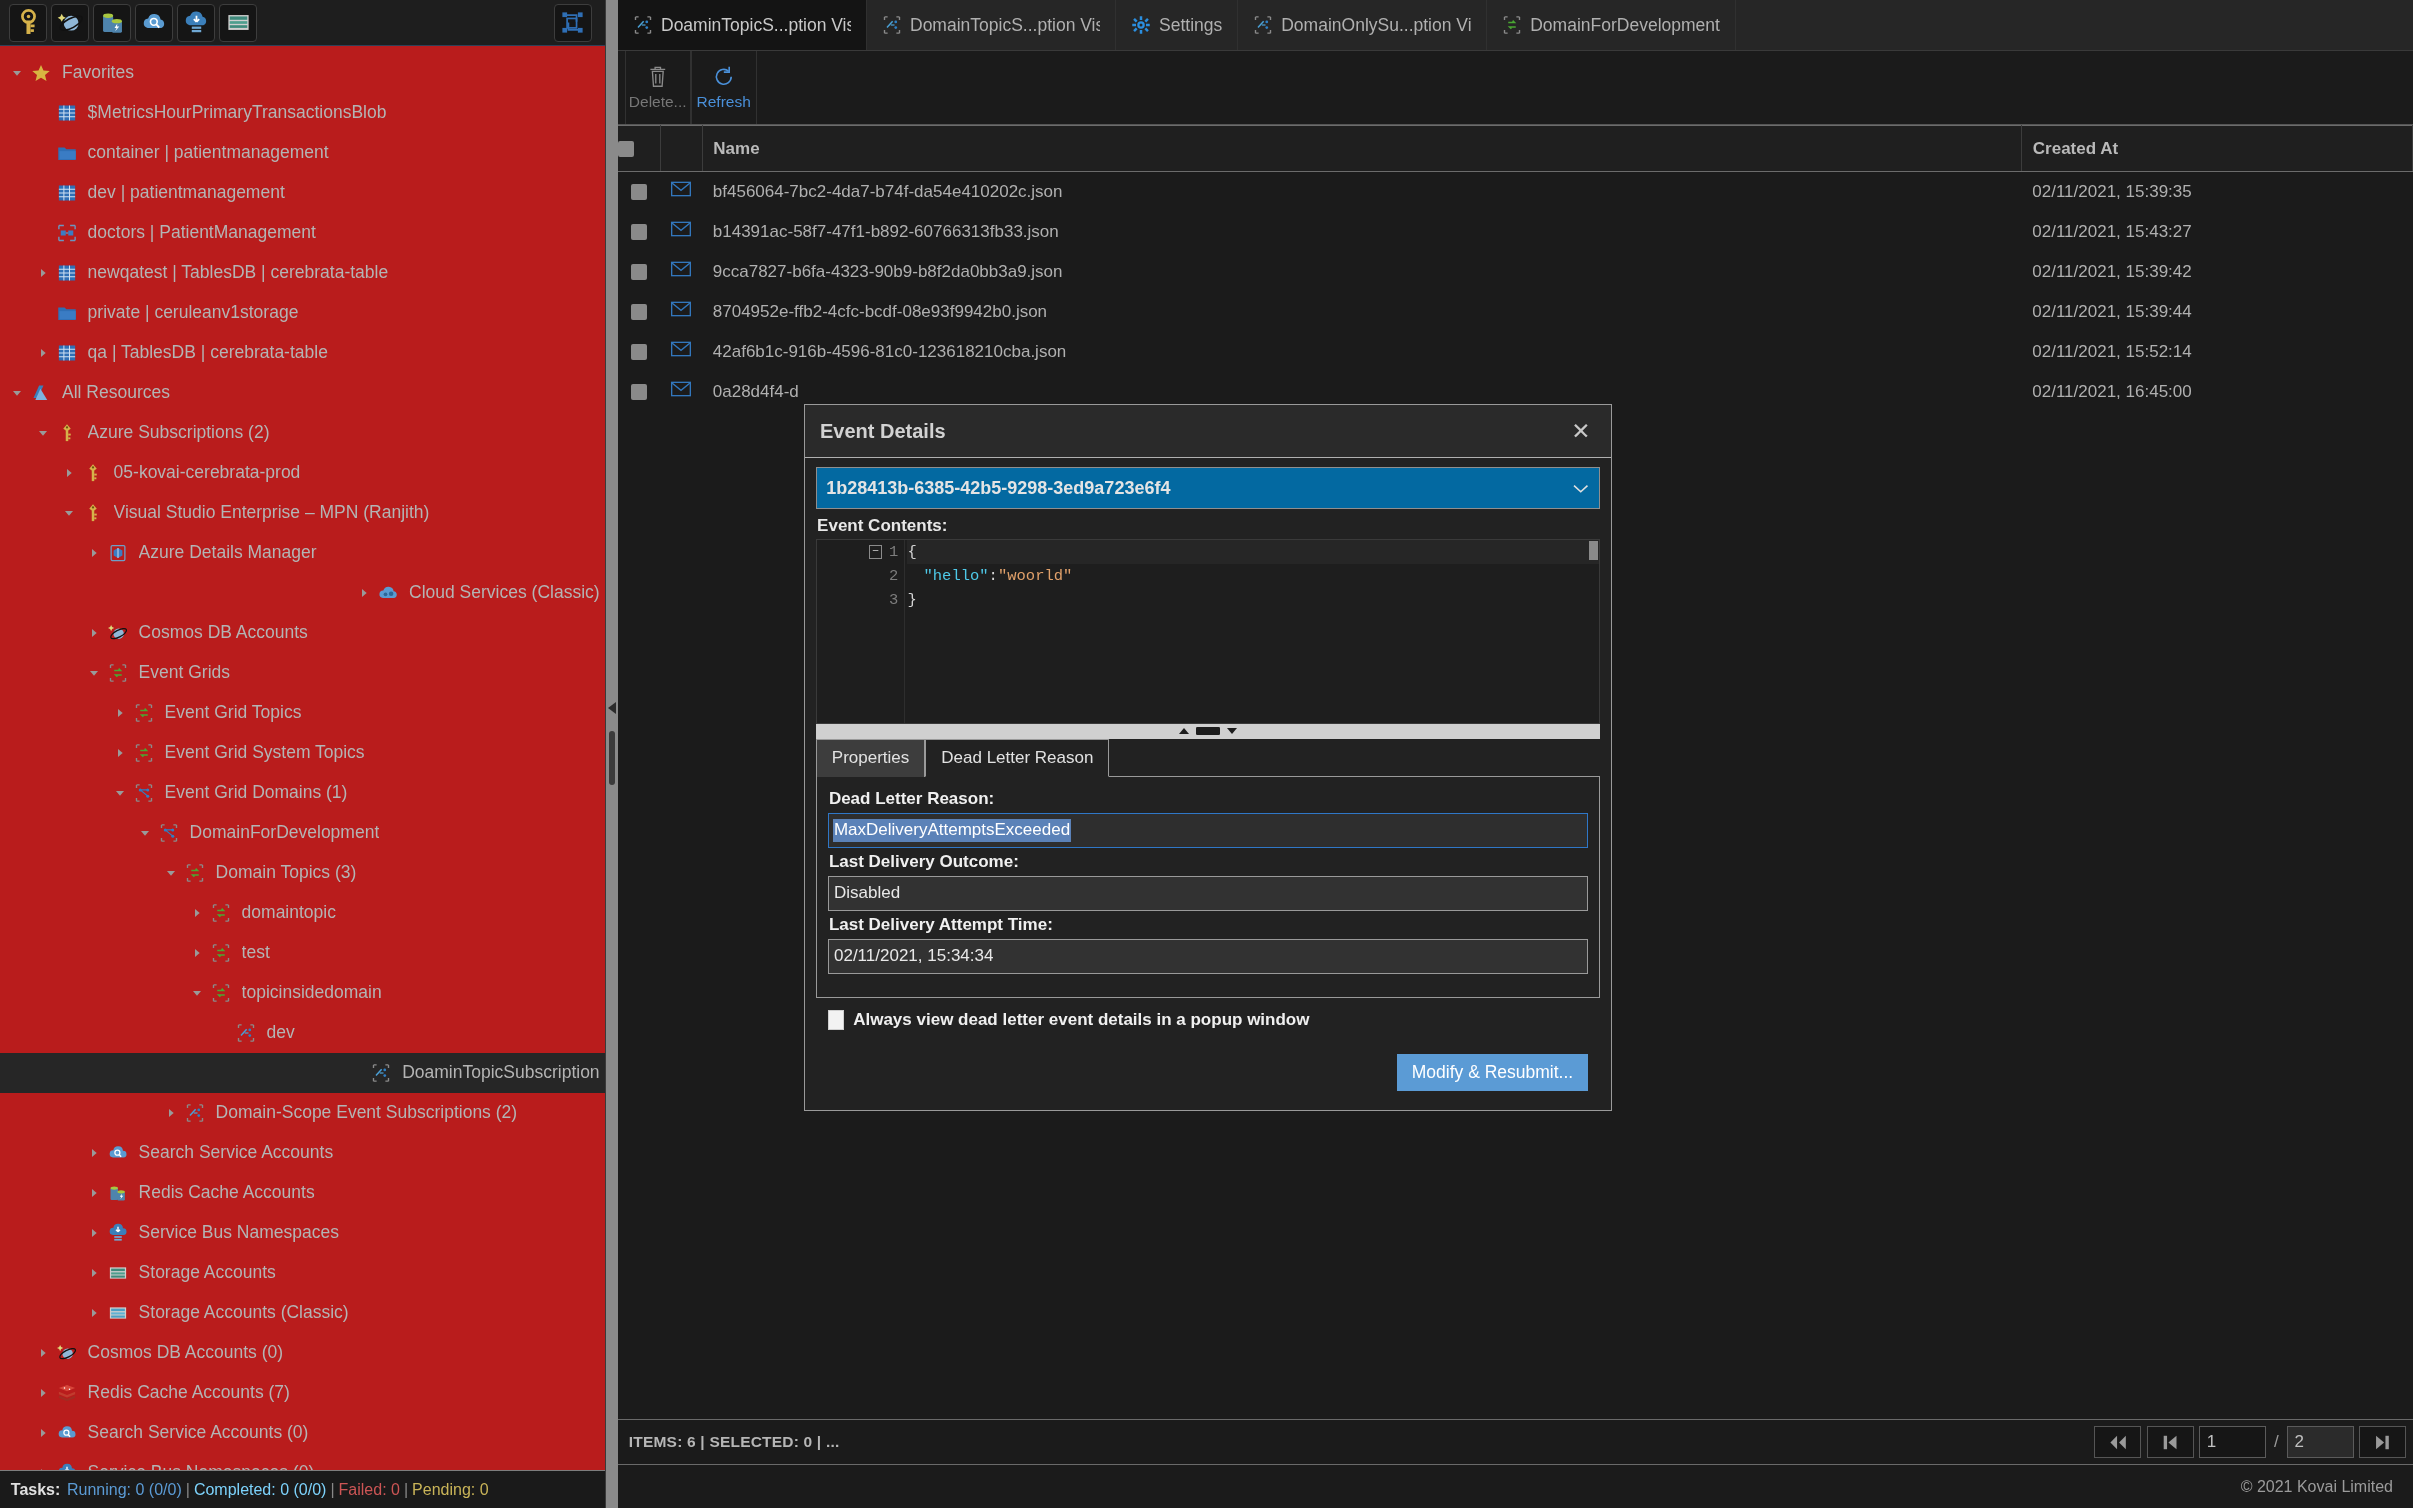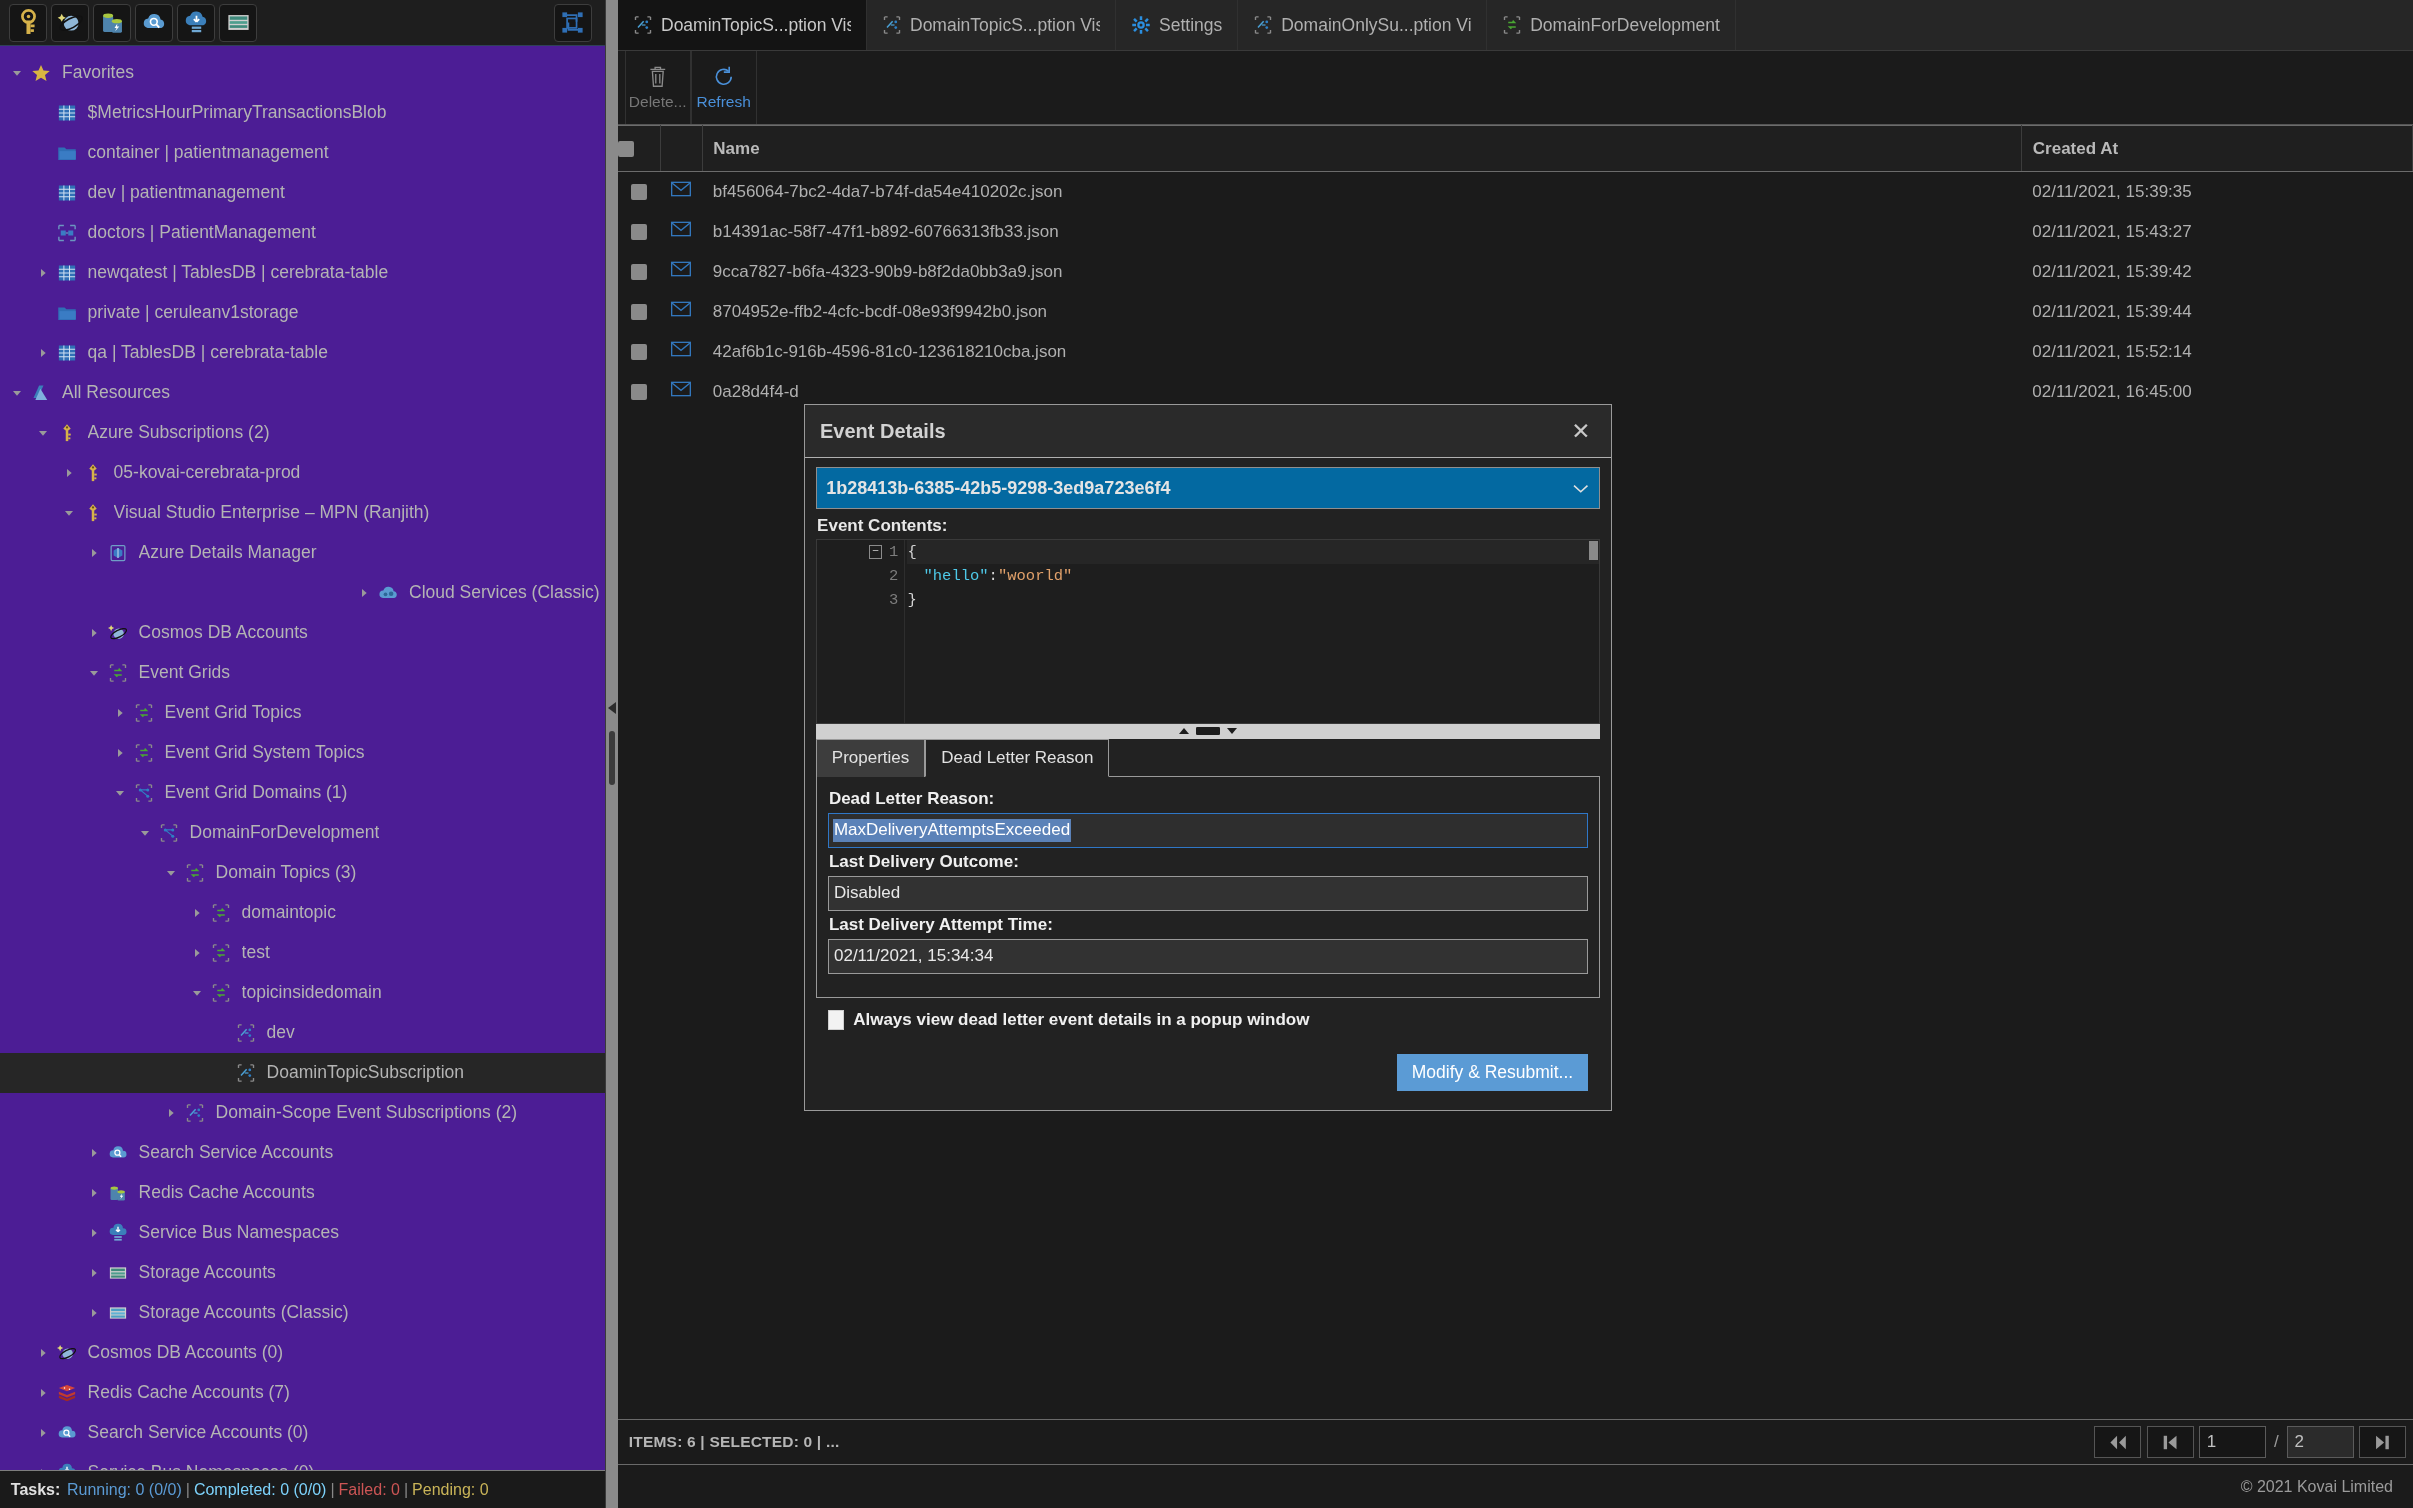--- a/index.html
+++ b/index.html
@@ -36,21 +36,21 @@
     background: #151515;
     display: flex; align-items: center; justify-content: center;
     cursor: pointer;
   }
   .tb-spacer { flex: 1; }
 
   .tree {
     flex: 1; min-height: 0;
     overflow: hidden;
     padding-top: 6.7px;
-    background: #4c1d95;
+    background: #b91c1c;
   }
   .tree-row {
     height: 40px;
     display: flex; align-items: center;
     color: #b4b4b4;
     font-size: 17.5px;
     white-space: nowrap;
     cursor: pointer;
     padding-right: 5.4px;
   }
@@ -765,21 +765,21 @@
               <svg width="20" height="20" viewBox="0 0 32 32">
                 <path d="M4 3h5M4 3v5M28 3h-5M28 3v5M4 29h5M4 29v-5M28 29h-5M28 29v-5" stroke="#8a8a8a" stroke-width="2.2" fill="none"></path>
                 <path d="M8 20l9-10" stroke="#4a9fd4" stroke-width="2.4"></path>
                 <circle cx="22" cy="11" r="2.2" fill="#2f7fc4"></circle>
                 <circle cx="22" cy="20" r="2.2" fill="#2f7fc4"></circle>
                 <path d="M14 16h6" stroke="#4a9fd4" stroke-width="2"></path>
               </svg>
             </span>
             <span class="tlabel">dev</span>
           </div>
-          <div class="tree-row selected" style="padding-left: 210px;">
+          <div class="tree-row selected" style="padding-left: 210px; justify-content: flex-end;">
             <span class="tw"></span>
             <span class="ticon">
               <svg width="20" height="20" viewBox="0 0 32 32">
                 <path d="M4 3h5M4 3v5M28 3h-5M28 3v5M4 29h5M4 29v-5M28 29h-5M28 29v-5" stroke="#8a8a8a" stroke-width="2.2" fill="none"></path>
                 <path d="M8 20l9-10" stroke="#4a9fd4" stroke-width="2.4"></path>
                 <circle cx="22" cy="11" r="2.2" fill="#2f7fc4"></circle>
                 <circle cx="22" cy="20" r="2.2" fill="#2f7fc4"></circle>
                 <path d="M14 16h6" stroke="#4a9fd4" stroke-width="2"></path>
               </svg>
             </span>

